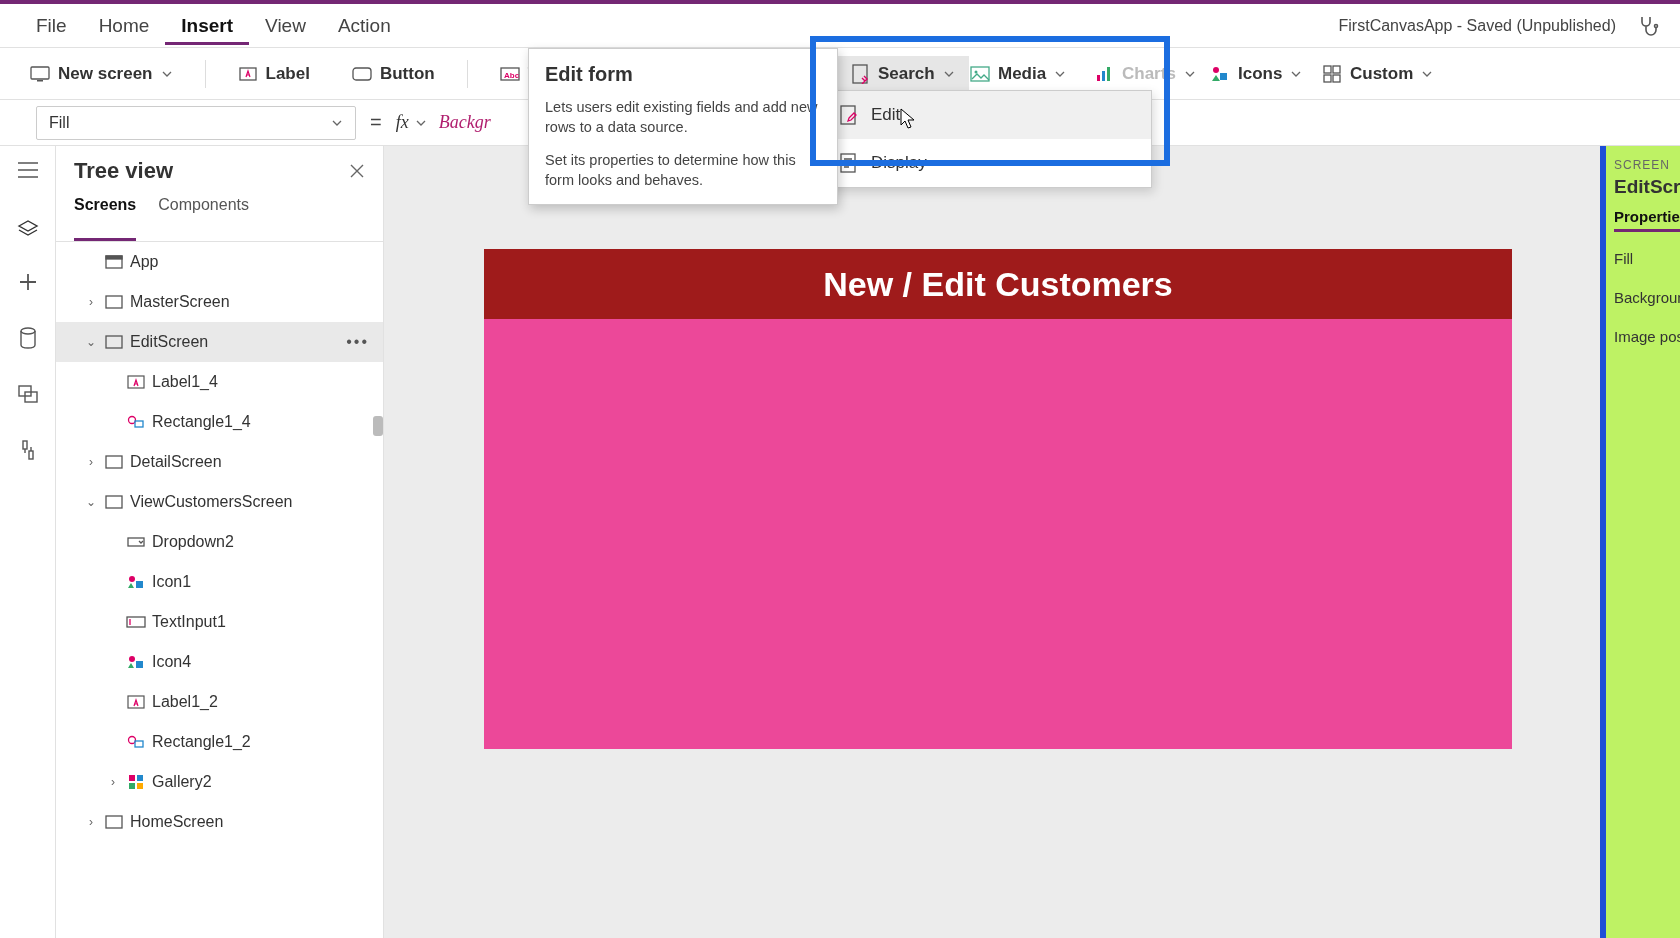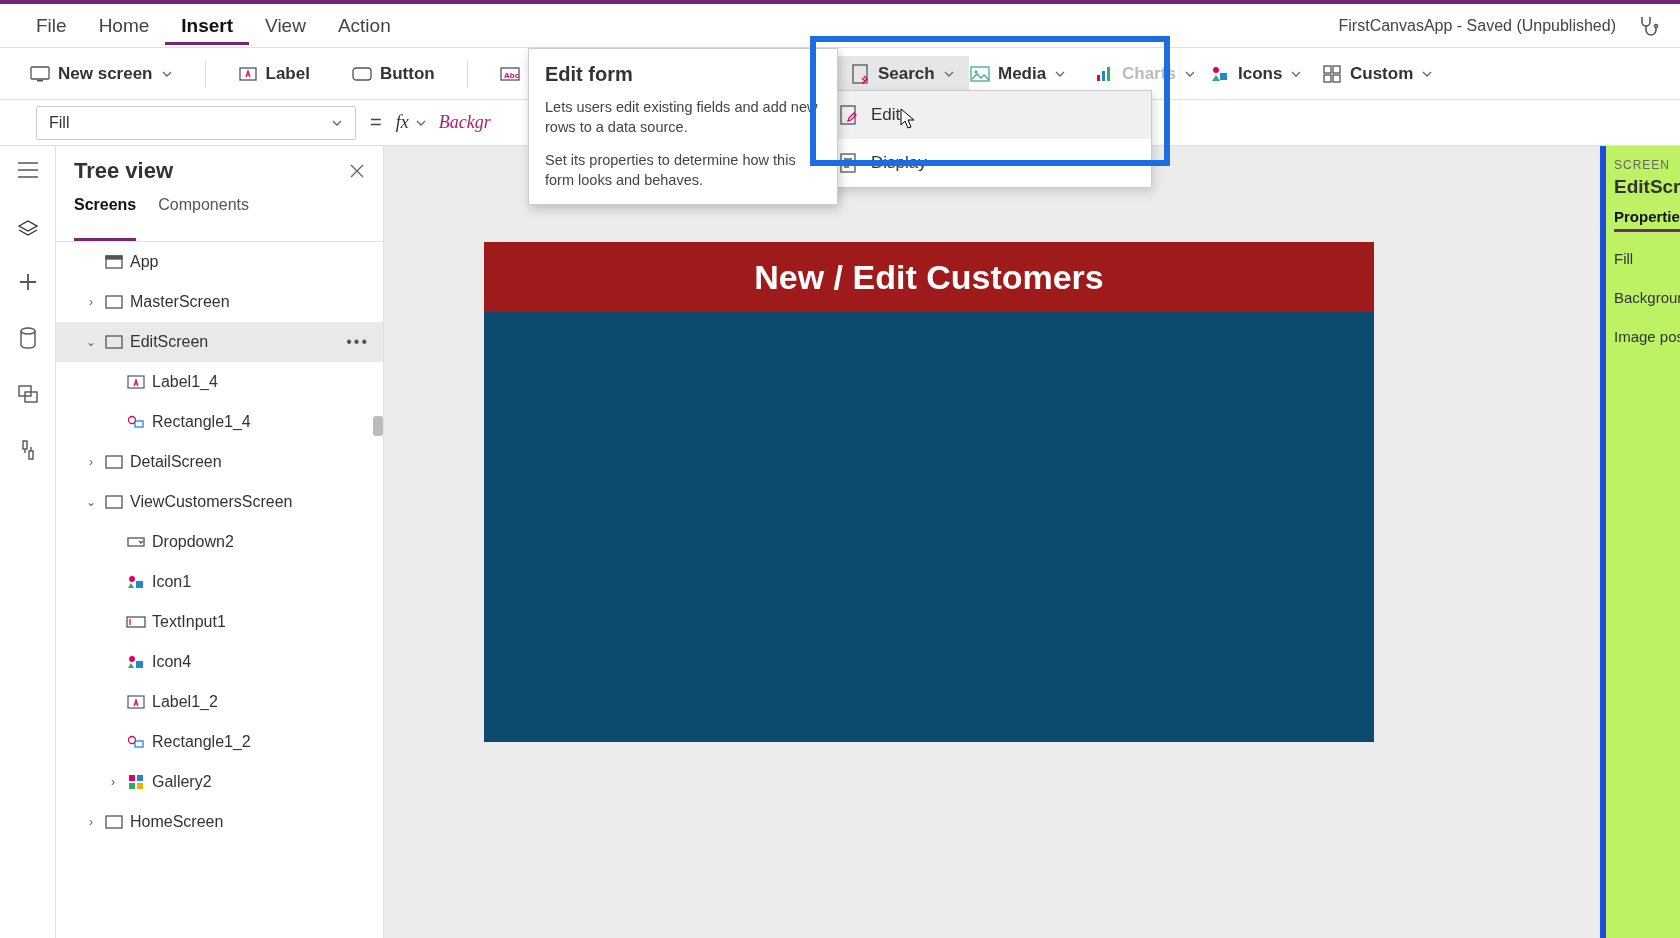--- a/index.html
+++ b/index.html
@@ -42,21 +42,21 @@
 .tree-row { display:flex; align-items:center; height:40px; padding-left:8px; font-size:16px; gap:6px; cursor:pointer; position:relative; }
 .tree-row.selected { background:#e9e9e9; }
 .tree-row .chev { width:14px; display:flex; justify-content:center; color:#666; font-size:12px; }
 .tree-row .tree-ico { width:20px; height:20px; display:flex; align-items:center; justify-content:center; }
 .tree-row .dots { margin-left:auto; margin-right:14px; color:#555; letter-spacing:2px; }
 .ind1 { padding-left: 28px; }
 .ind2 { padding-left: 50px; }
 .tree-scroll-track { position:absolute; right:0; top:270px; width:10px; height:20px; background:#bbb; border-radius:3px;}
 
 .canvas-area { flex:1; background:#ececec; position:relative; }
-.canvas { position:absolute; left:100px; top:96px; width:890px; height:500px; background:#0c4a6e; }
+.canvas { position:absolute; left:100px; top:103px; width:1028px; height:500px; background:#ec4899; }
 .canvas-header { height:70px; background:#9f1b1b; display:flex; align-items:center; justify-content:center; }
 .canvas-header h1 { color:#fff; font-size:34px; font-weight:700; }
 
 .rightpane { width:80px; border-left:6px solid #1d4ed8; background:#bef264; padding:12px 8px; overflow:hidden; white-space:nowrap; }
 .rightpane .rp-cat { font-size:12px; letter-spacing:1px; color:#666; margin-bottom:4px; }
 .rightpane .rp-title { font-size:19px; font-weight:600; margin-bottom:10px; }
 .rightpane .rp-tab { font-size:15px; font-weight:600; color:#111; border-bottom:3px solid #742774; display:inline-block; padding-bottom:4px; margin-bottom:18px; }
 .rightpane .rp-prop { font-size:15px; color:#333; margin-bottom:22px; }
 
 .tooltip { position:absolute; left:528px; top:48px; width:310px; background:#fff; border:1px solid #ccc; box-shadow:2px 4px 10px rgba(0,0,0,0.2); padding:14px 16px; z-index:40; }

